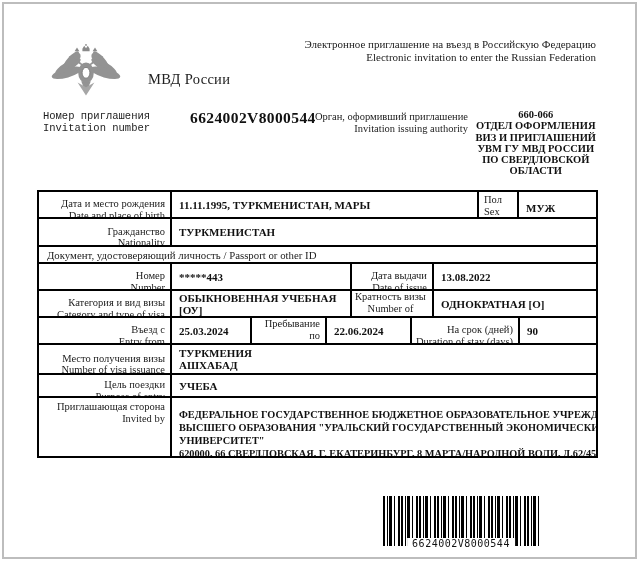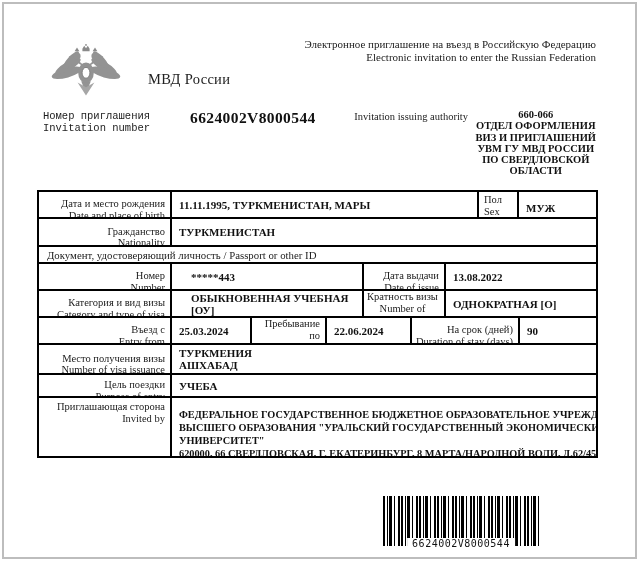--- a/index.html
+++ b/index.html
@@ -33,21 +33,21 @@
   .lbl.left{align-items:flex-start;text-align:left;justify-content:flex-start;padding:2px 2px 1px 5px;}
   .lbl.top{justify-content:flex-start;padding-top:3px;}
   .val{display:flex;align-items:center;font-weight:bold;font-size:11px;padding:1px 4px 1px 7px;color:#111;}
   .val.top{align-items:flex-start;padding-top:3px;margin-top:7px;}
   .val.col{flex-direction:column;align-items:flex-start;justify-content:center;line-height:12.5px;}
   .val.col.top{justify-content:flex-start;line-height:13px;font-size:10.3px;white-space:nowrap;}
   .w-lbl{width:133px;flex:none;}
   .r1{height:27px;} .r2{height:28px;} .r3{height:17px;} .r4{height:27px;} .r5{height:27px;}
   .r6{height:27px;} .r7{height:30px;} .r8{height:23px;} .r9{height:58px;}
   .c-birth{width:307px;flex:none;} .c-pol{width:40px;flex:none;} .c-flex{flex:1;}
-  .c-160{width:180px;flex:none;margin-left:12px;} .c-82{width:82px;flex:none;}
+  .c-160{width:180px;flex:none;} .c-82{width:82px;flex:none;}
   .c-80{width:80px;flex:none;} .c-75{width:75px;flex:none;} .c-85{width:85px;flex:none;} .c-108{width:108px;flex:none;}
   .doc-id{display:flex;align-items:center;padding-left:8px;font-size:10.8px;color:#222;flex:1;}
 
   .barcode{position:absolute;left:383px;top:496px;width:156px;height:50px;
     background:repeating-linear-gradient(90deg,
       #000 0px,#000 2px,#fff 2px,#fff 4px,#000 4px,#000 5px,#fff 5px,#fff 6px,
       #000 6px,#000 9px,#fff 9px,#fff 11px,#000 11px,#000 12px,#fff 12px,#fff 15px,
       #000 15px,#000 17px,#fff 17px,#fff 18px);}
   .barcode-text{position:absolute;left:50%;transform:translateX(-50%);bottom:-3px;background:#fff;
     padding:0 5px;font-family:"DejaVu Sans Mono",monospace;font-size:10px;letter-spacing:.5px;color:#111;white-space:nowrap;}
@@ -89,20 +89,21 @@
     <div>Electronic invitation to enter the Russian Federation</div>
   </div>
 
   <div class="inv-label">
     <div>Номер приглашения</div>
     <div>Invitation number</div>
   </div>
   <div class="inv-value">6624002V8000544</div>
 
   <div class="auth-label">
+    <div>Орган, оформивший приглашение</div>
     <div>Invitation issuing authority</div>
   </div>
   <div class="auth-value">
     <div>660-066</div>
     <div>ОТДЕЛ ОФОРМЛЕНИЯ</div>
     <div>ВИЗ И ПРИГЛАШЕНИЙ</div>
     <div>УВМ ГУ МВД РОССИИ</div>
     <div>ПО СВЕРДЛОВСКОЙ</div>
     <div>ОБЛАСТИ</div>
   </div>

